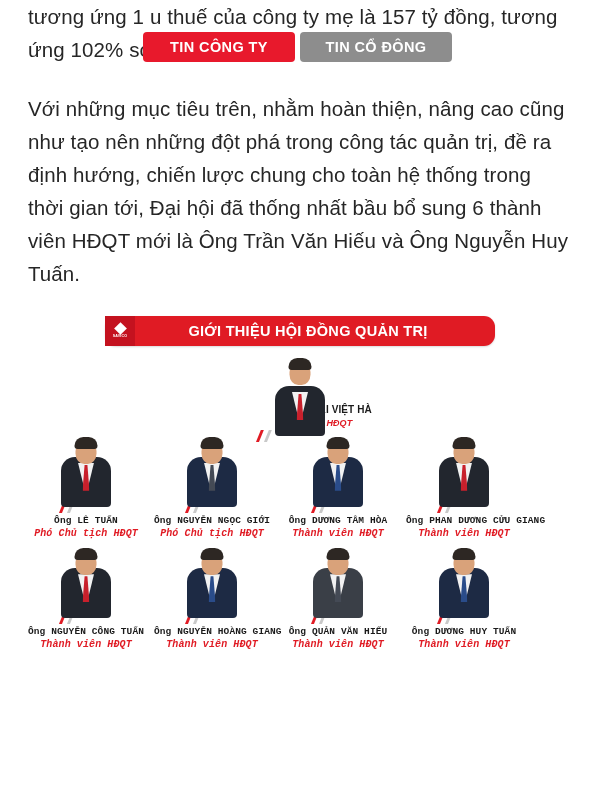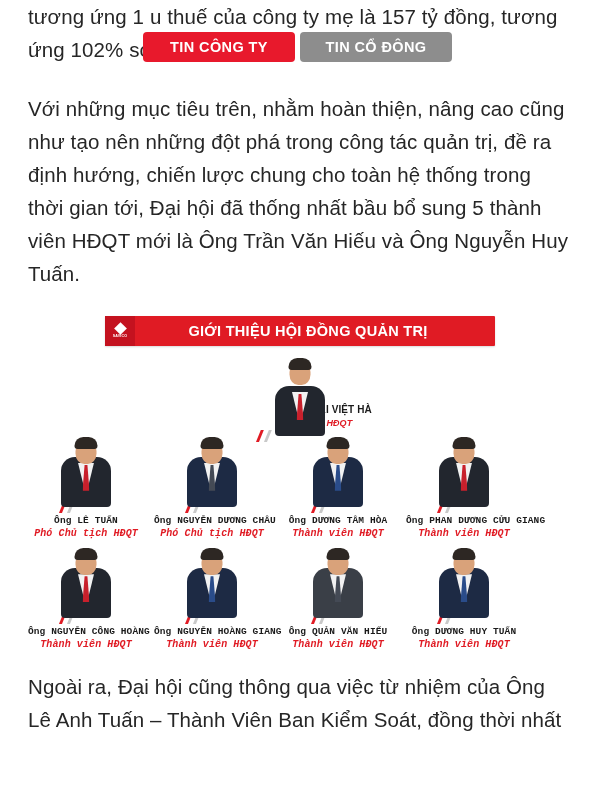--- a/index.html
+++ b/index.html
@@ -80,21 +80,21 @@
     width: 544px;
     position: relative;
   }
   .ig-header {
     width: 390px;
     margin: 0 auto;
     height: 30px;
     background: #e01b24;
     display: flex;
     align-items: center;
-    border-radius: 1px;
+    border-radius: 11px;
     position: relative;
     box-shadow: 0 1px 2px rgba(0,0,0,0.15);
   }
   .ig-header .logo-badge {
     width: 30px;
     height: 30px;
     background: #c4121f;
     display: flex;
     flex-direction: column;
     align-items: center;
@@ -279,21 +279,21 @@
 
   <div class="tab-bar">
     <div class="tab tab-red">TIN CÔNG TY</div>
     <div class="tab tab-grey">TIN CỔ ĐÔNG</div>
   </div>
 
   <div class="article">
 
     <p class="para first">tương ứng 1                                    u thuế của công ty mẹ là 157 tỷ đồng, tương ứng 102% so với cùng kỳ.</p>
 
-    <p class="para">Với những mục tiêu trên, nhằm hoàn thiện, nâng cao cũng như tạo nên những đột phá trong công tác quản trị, đề ra định hướng, chiến lược chung cho toàn hệ thống trong thời gian tới, Đại hội đã thống nhất bầu bổ sung 5 thành viên HĐQT mới là Ông Trần Văn Hiếu và Ông Nguyễn Huy Tuấn.</p>
+    <p class="para">Với những mục tiêu trên, nhằm hoàn thiện, nâng cao cũng như tạo nên những đột phá trong công tác quản trị, đề ra định hướng, chiến lược chung cho toàn hệ thống trong thời gian tới, Đại hội đã thống nhất bầu bổ sung 6 thành viên HĐQT mới là Ông Trần Văn Hiếu và Ông Nguyễn Huy Tuấn.</p>
 
     <div class="infographic">
 
       <div class="ig-header">
         <div class="logo-badge">
           <div class="diamond"></div>
           <div class="logo-text">SAVICO</div>
         </div>
         <div class="ig-title">GIỚI THIỆU HỘI ĐỒNG QUẢN TRỊ</div>
       </div>
@@ -340,21 +340,21 @@
             <div class="slash"></div>
             <div class="person suit-navy tie-dark">
               <div class="body"></div>
               <div class="shirt"></div>
               <div class="tie"></div>
               <div class="head"></div>
               <div class="hair"></div>
             </div>
           </div>
           <div class="names">
-            <div class="m-name">Ông NGUYỄN DƯƠNG CHÂU</div>
+            <div class="m-name">Ông NGUYỄN NGỌC GIỚI</div>
             <div class="m-role">Phó Chủ tịch HĐQT</div>
           </div>
         </div>
 
         <div class="member">
           <div class="photo-wrap">
             <div class="slash"></div>
             <div class="person suit-navy tie-blue">
               <div class="body"></div>
               <div class="shirt"></div>
@@ -393,21 +393,21 @@
             <div class="slash"></div>
             <div class="person">
               <div class="body"></div>
               <div class="shirt"></div>
               <div class="tie"></div>
               <div class="head"></div>
               <div class="hair"></div>
             </div>
           </div>
           <div class="names">
-            <div class="m-name">Ông NGUYỄN CÔNG HOÀNG</div>
+            <div class="m-name">Ông NGUYỄN CÔNG TUẤN</div>
             <div class="m-role">Thành viên HĐQT</div>
           </div>
         </div>
 
         <div class="member">
           <div class="photo-wrap">
             <div class="slash"></div>
             <div class="person suit-navy tie-blue">
               <div class="body"></div>
               <div class="shirt"></div>
@@ -452,16 +452,15 @@
           </div>
           <div class="names">
             <div class="m-name">Ông DƯƠNG HUY TUẤN</div>
             <div class="m-role">Thành viên HĐQT</div>
           </div>
         </div>
       </div>
 
     </div>
 
-    <p class="para">Ngoài ra, Đại hội cũng thông qua việc từ nhiệm của Ông Lê Anh Tuấn – Thành Viên Ban Kiểm Soát, đồng thời nhất</p>
 
   </div>
 </div>
 
 </body></html>

